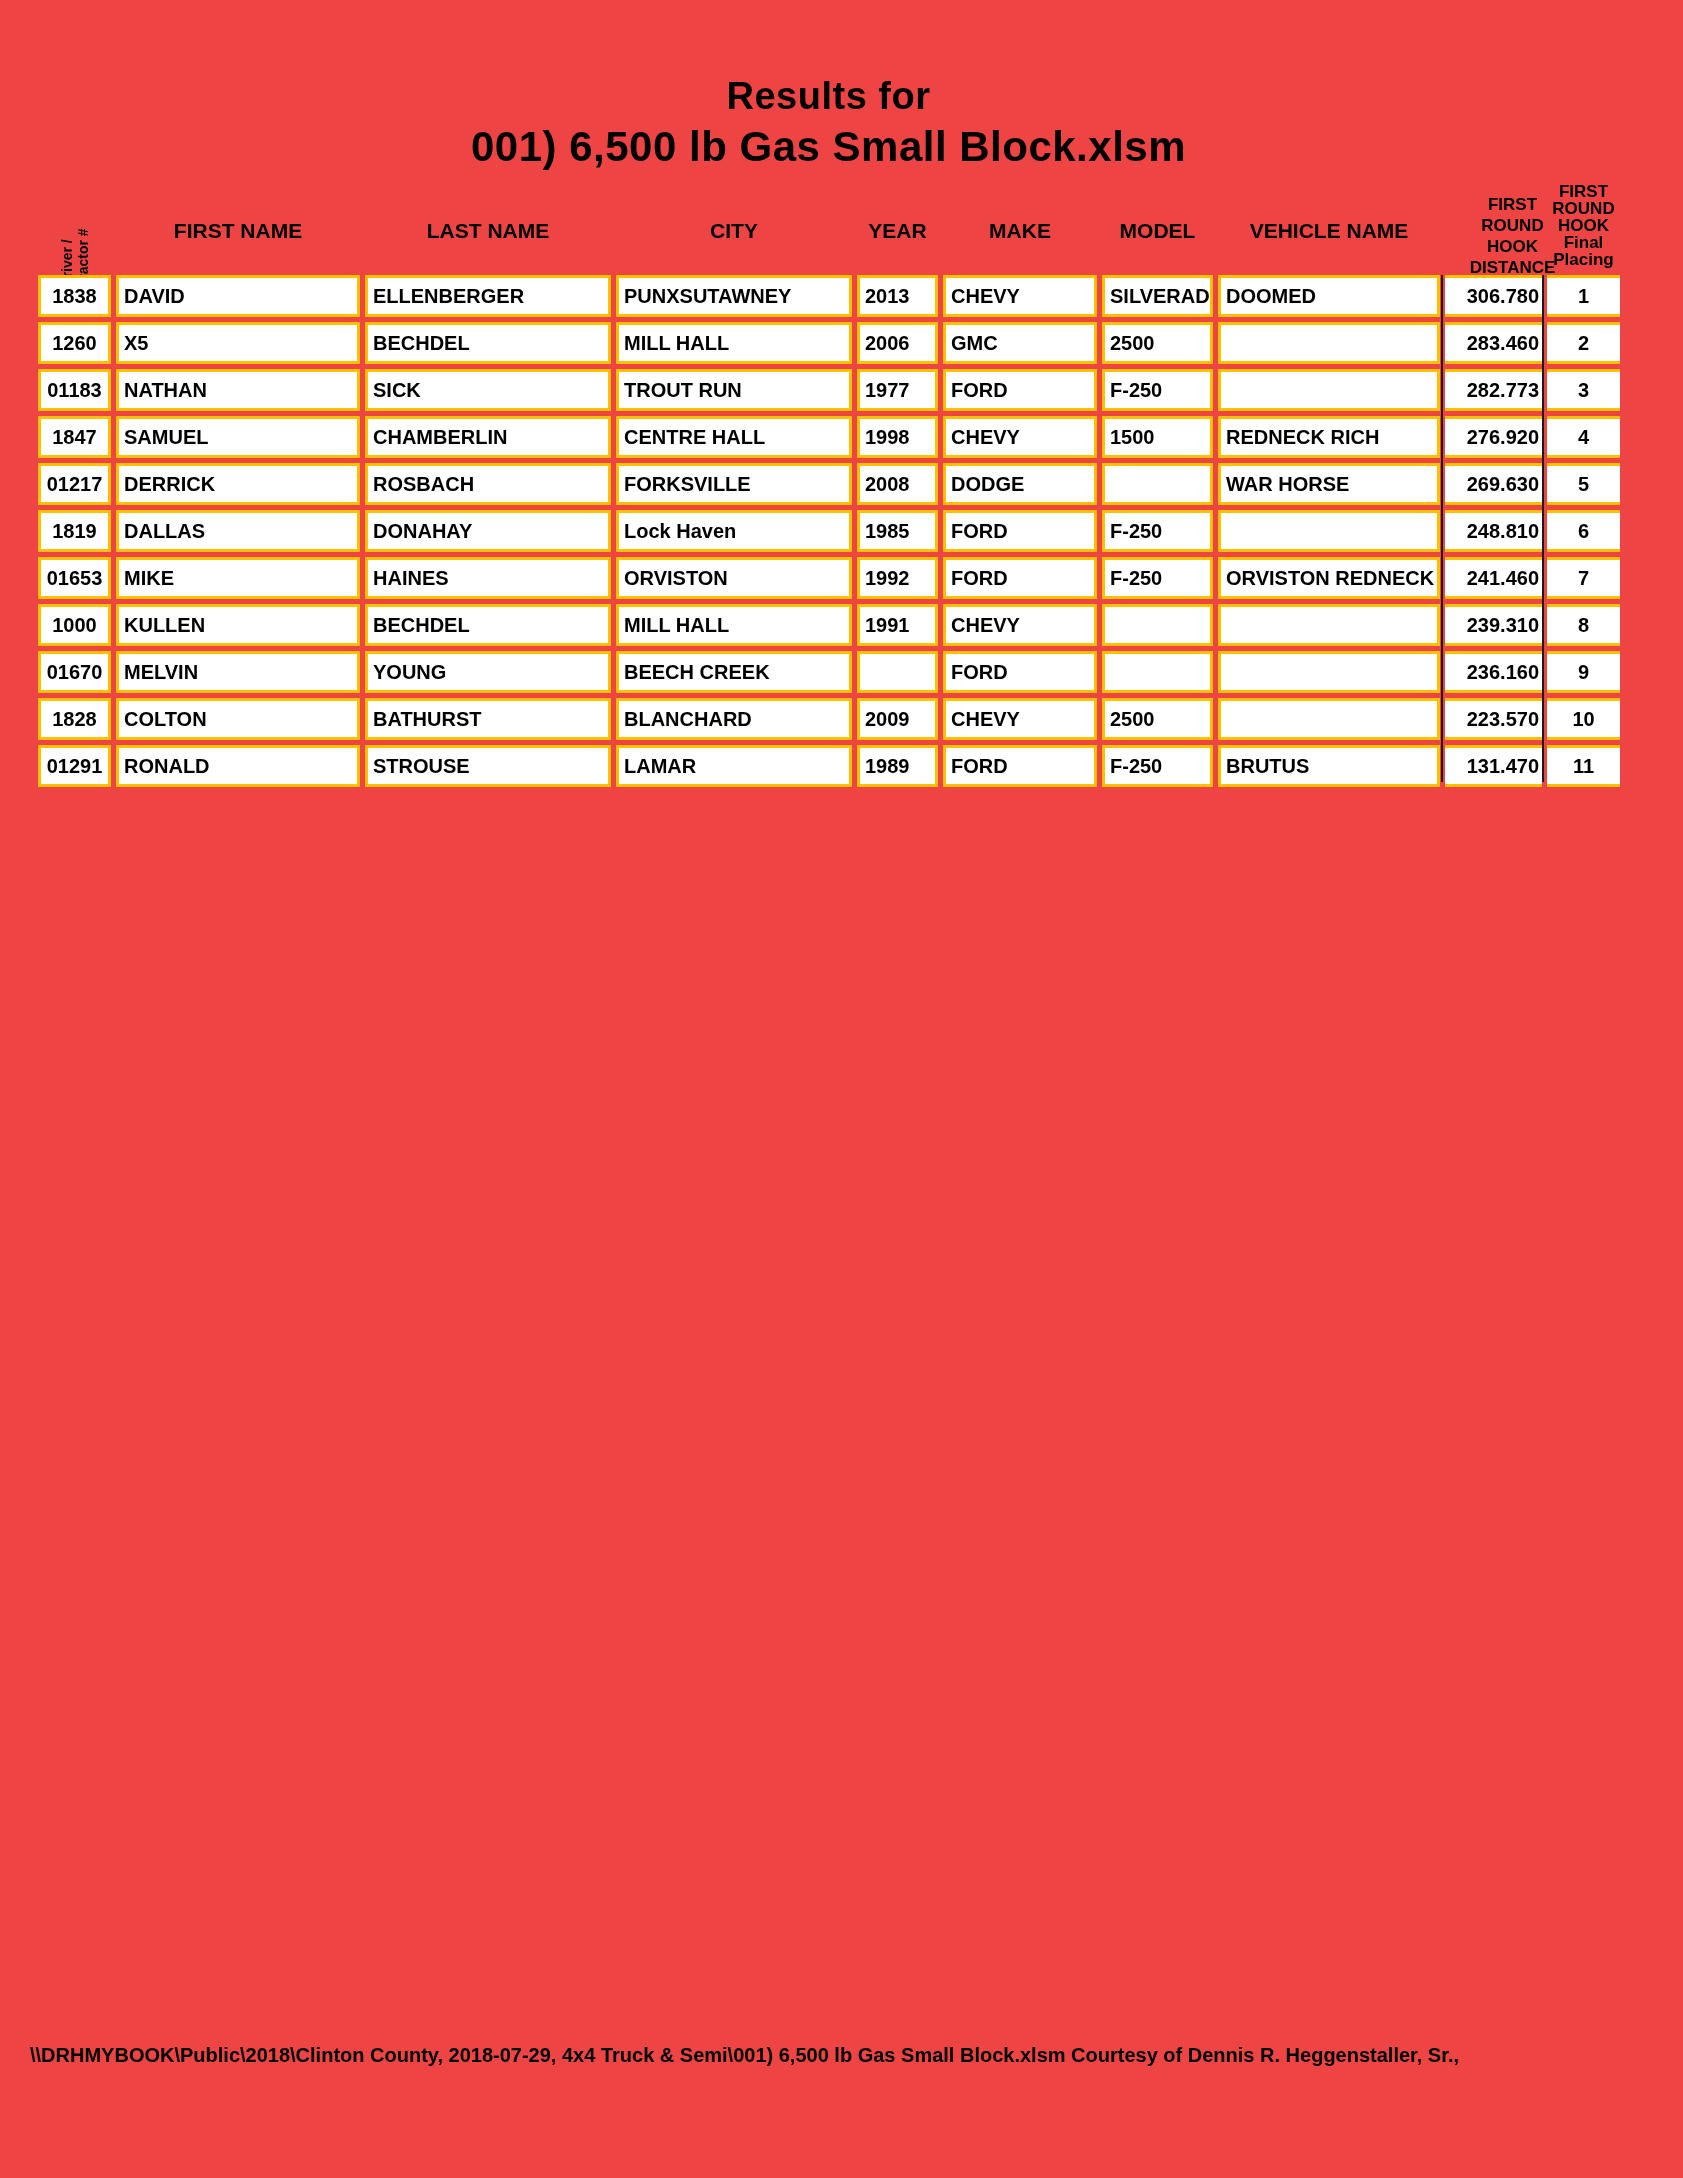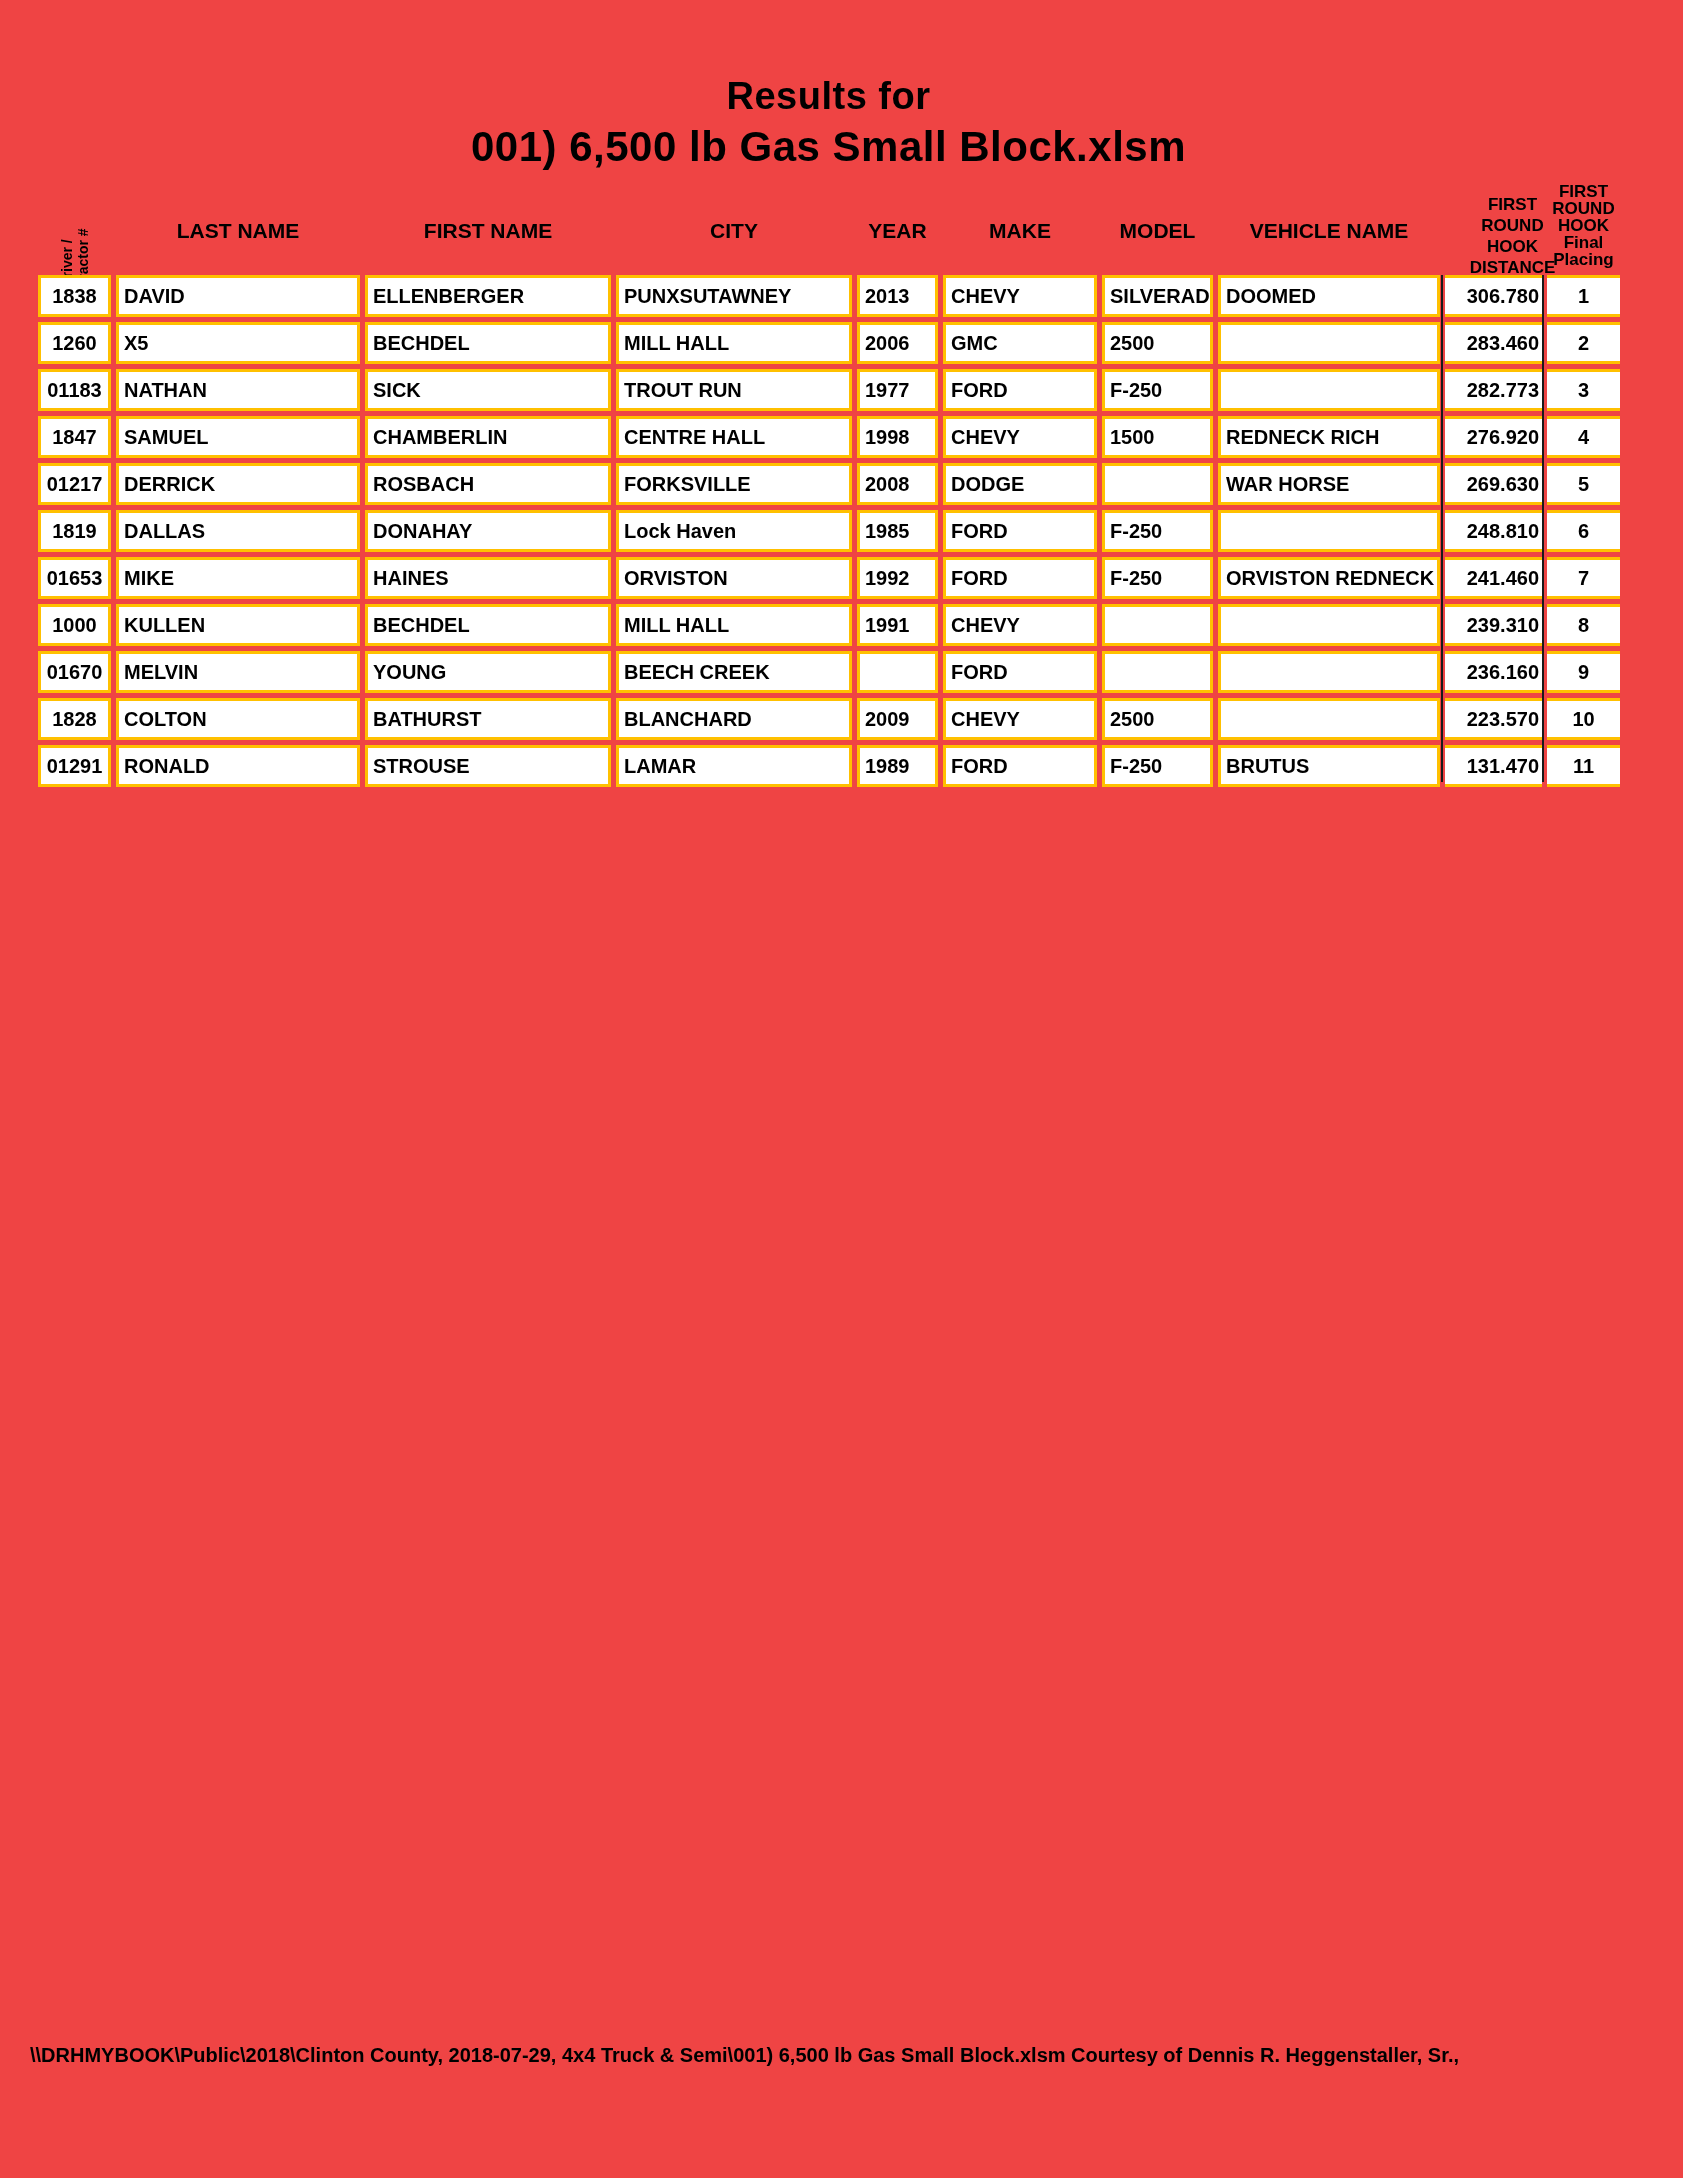--- a/index.html
+++ b/index.html
@@ -74,22 +74,22 @@
 
   <div class="title1">Results for</div>
   <div class="title2">001) 6,500 lb Gas Small Block.xlsm</div>
 
   <div class="sheet-table">
     <div class="thead grid-row" id="thead">
         <div class="hcell h-driver">
           <div class="rot">Driver /
 Tractor #</div>
         </div>
+        <div class="hcell">FIRST NAME</div>
         <div class="hcell">LAST NAME</div>
-        <div class="hcell">FIRST NAME</div>
         <div class="hcell">CITY</div>
         <div class="hcell">YEAR</div>
         <div class="hcell">MAKE</div>
         <div class="hcell">MODEL</div>
         <div class="hcell">VEHICLE NAME</div>
         <div class="hcell h-distance">
           <div class="">FIRST</div>
           <div class="">ROUND</div>
           <div class="">HOOK</div>
           <div class="">DISTANCE</div>

